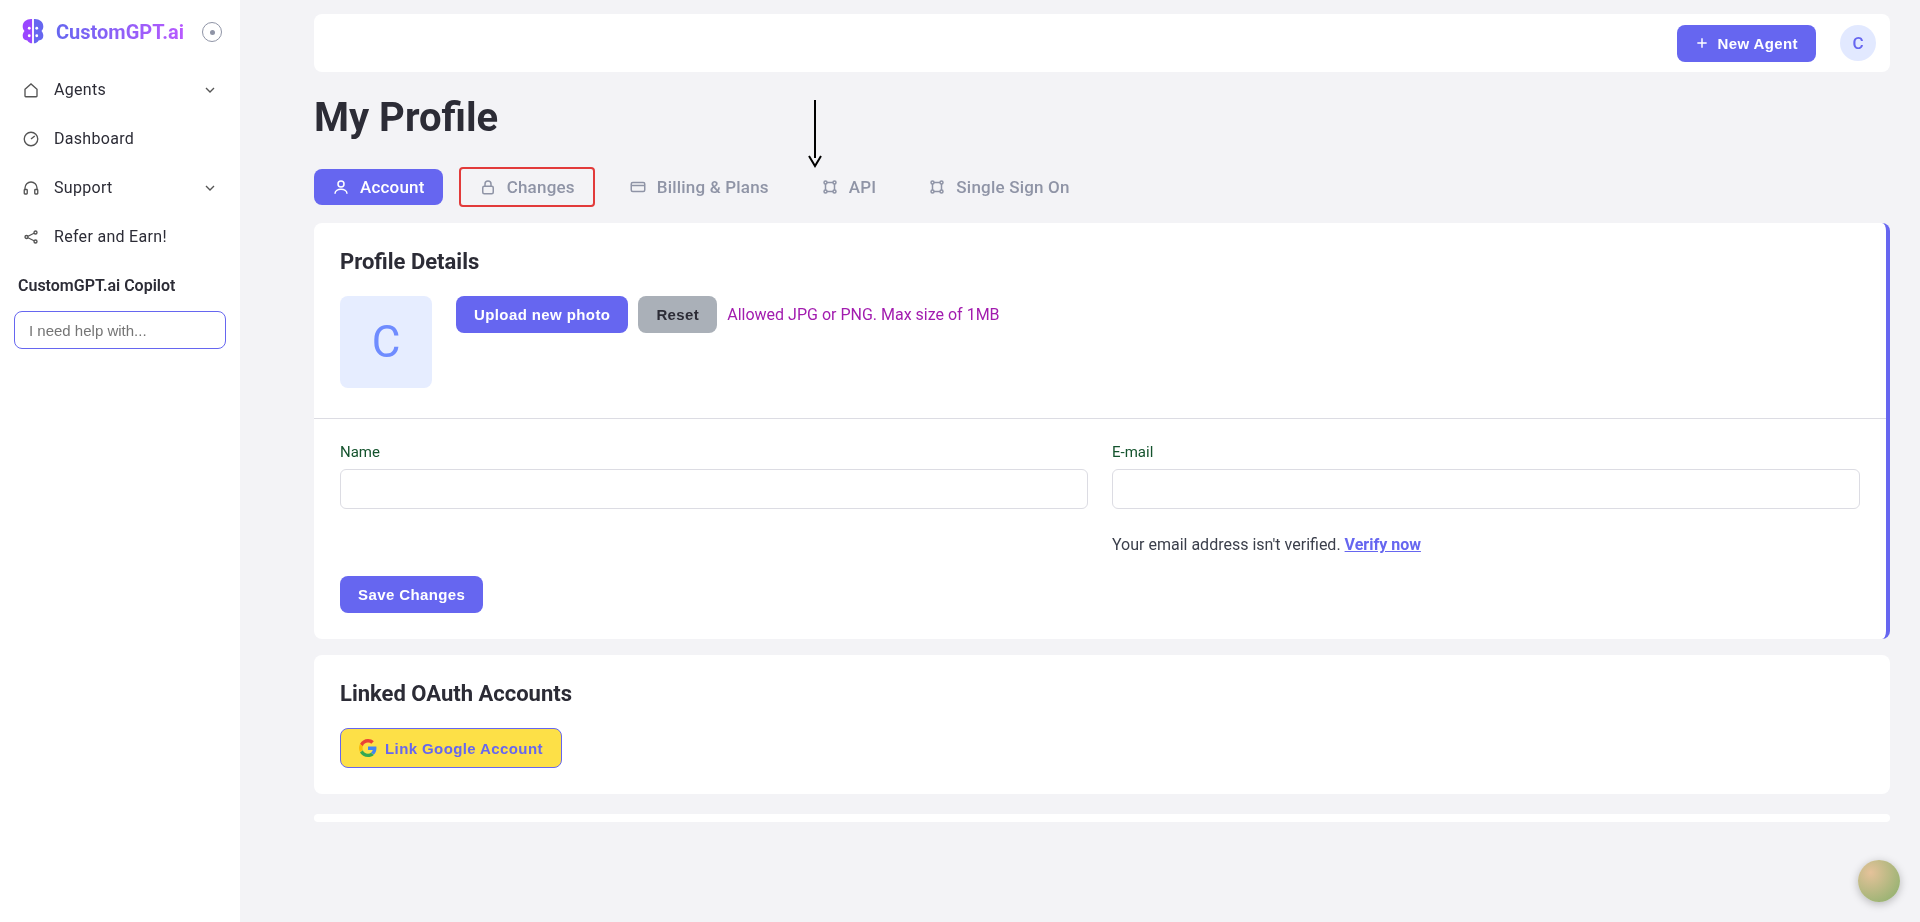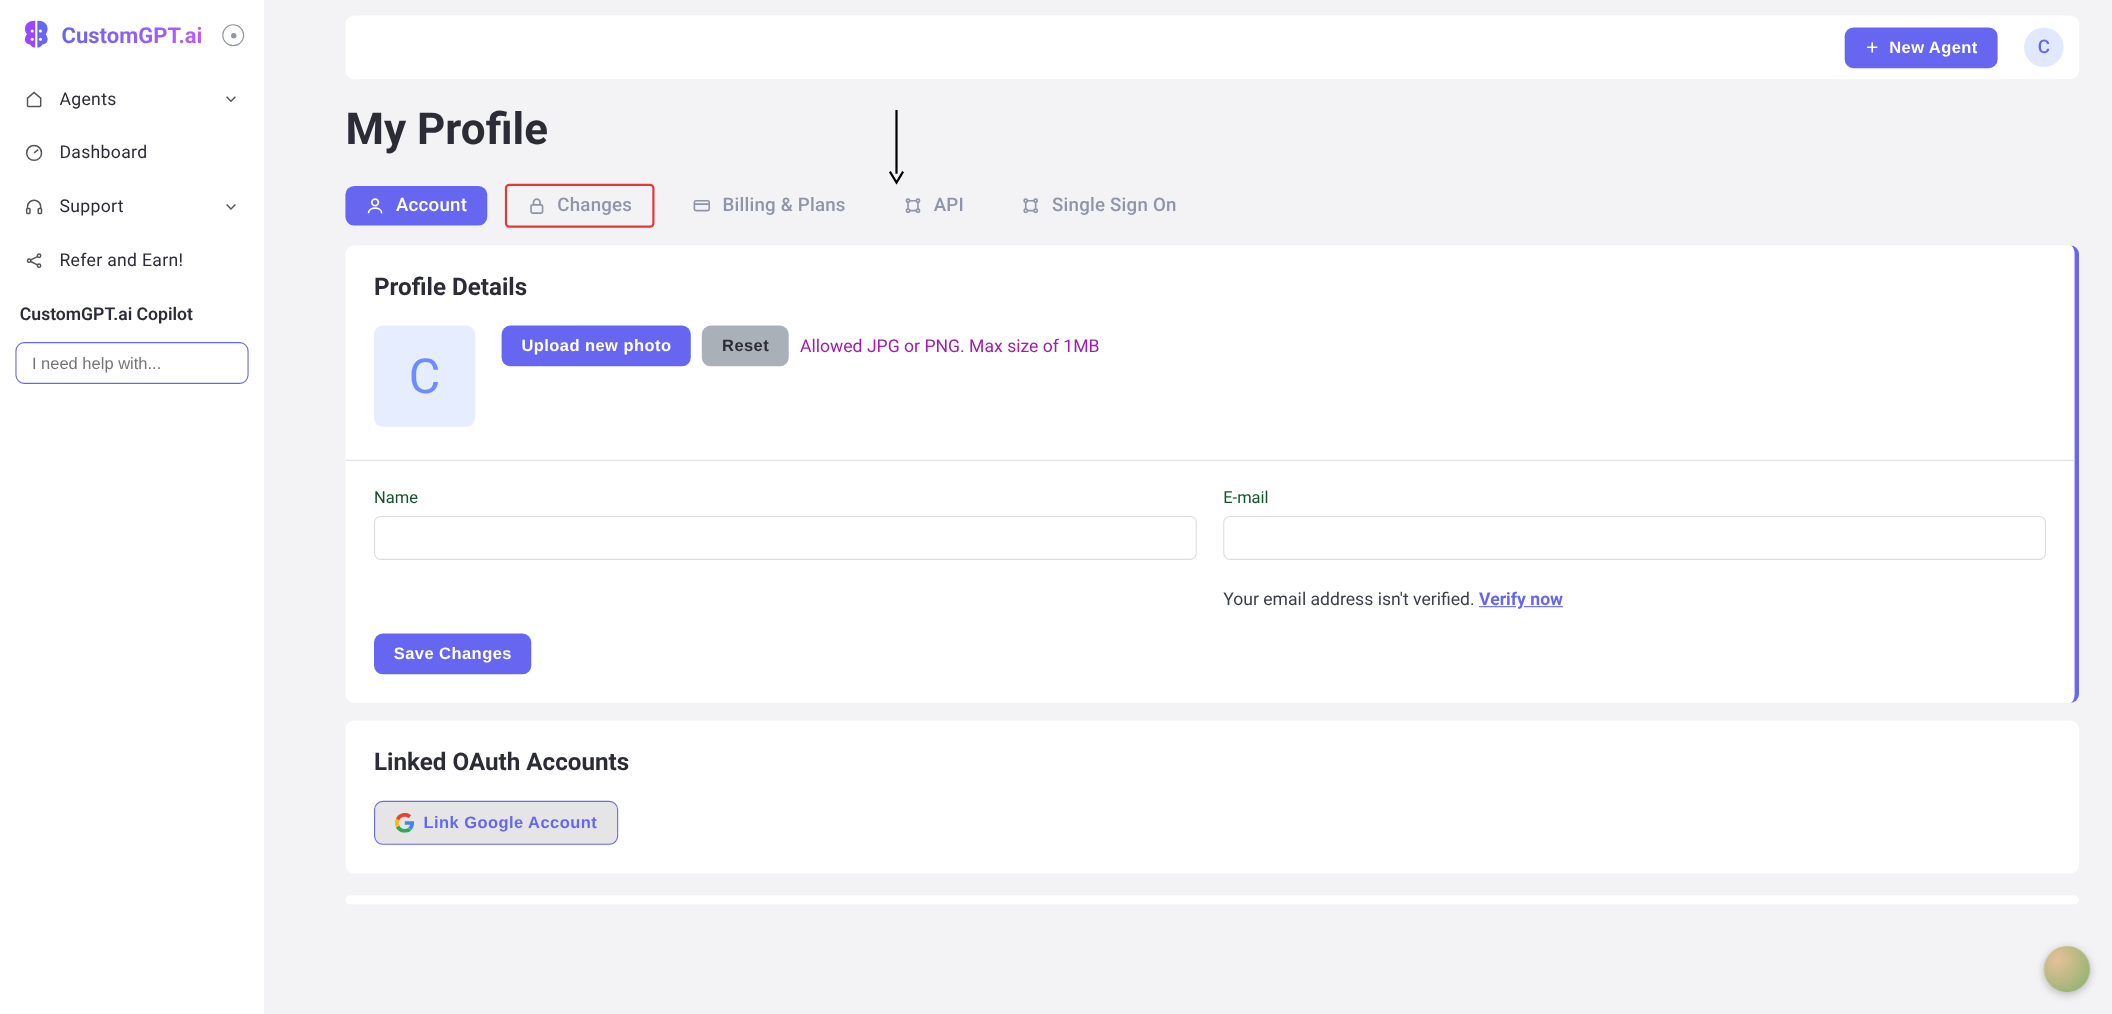--- a/index.html
+++ b/index.html
@@ -110,21 +110,21 @@
   .btn{
     display:inline-flex;align-items:center;gap:8px;
     background:var(--purple);color:#fff;
     font-weight:700;font-size:15px;
     padding:10px 18px;border-radius:8px;
     border:none;cursor:pointer;
     letter-spacing:0.4px;
   }
   .btn-gray{ background:var(--gray-btn); color:#2c2c36; font-weight:600;}
   .btn-outline{
-    background:#e5e5e5;color:var(--purple);
+    background:#fde047;color:var(--purple);
     border:1px solid var(--purple);
     font-weight:700;
   }
   .avatar-sm{
     width:36px;height:36px;border-radius:50%;
     background:#e2e9ff;color:var(--purple);
     display:flex;align-items:center;justify-content:center;
     font-weight:500;font-size:17px;
     cursor:pointer;
   }

